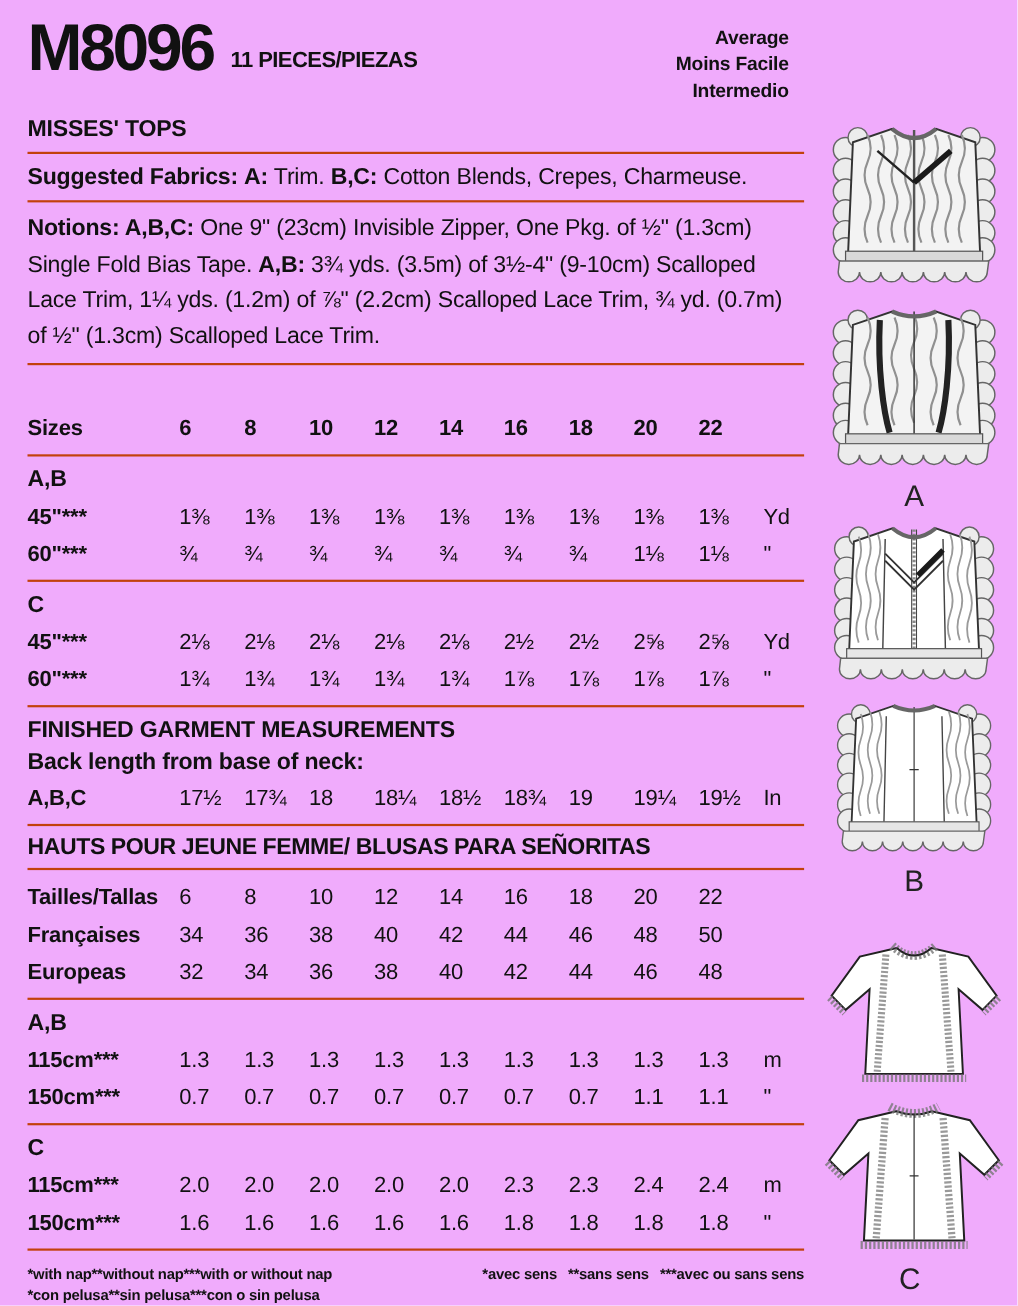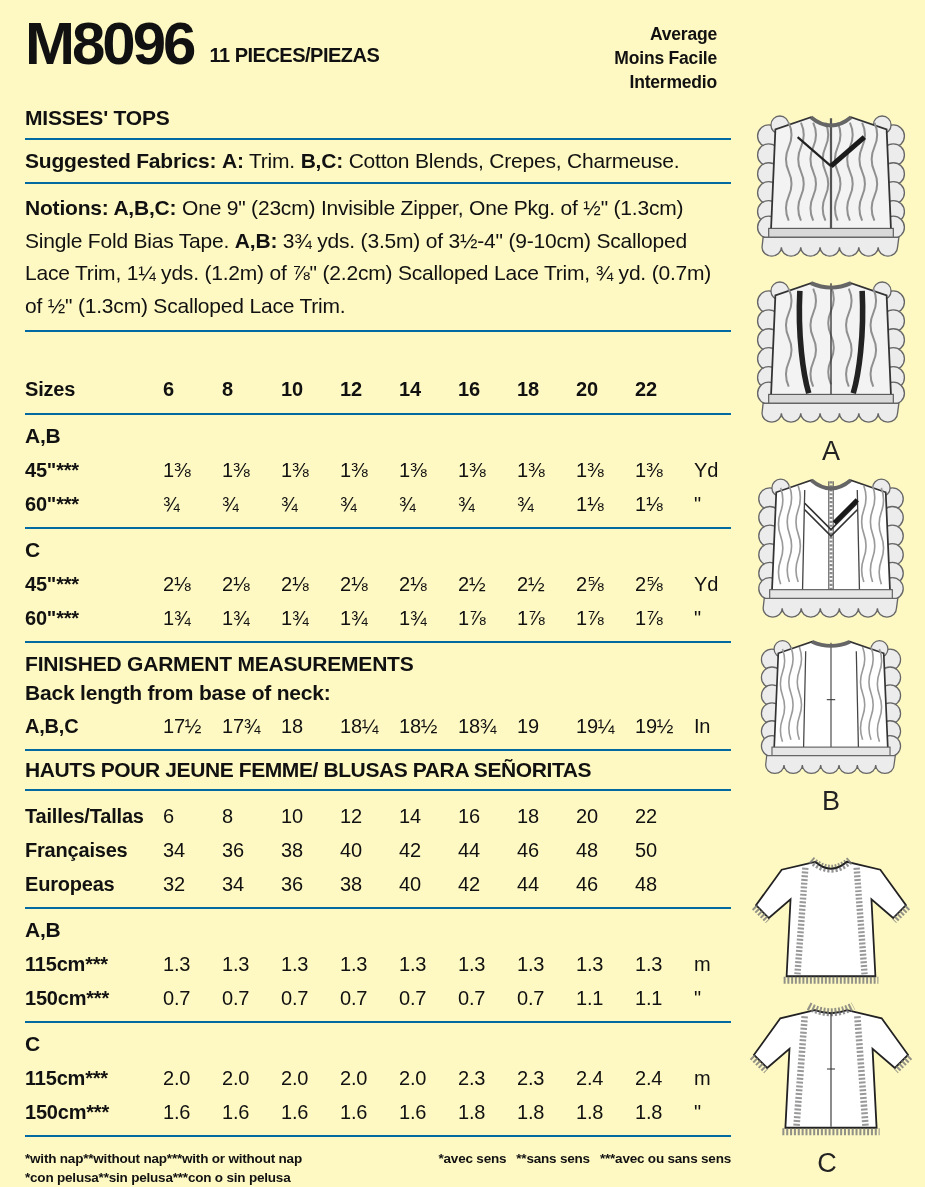--- a/index.html
+++ b/index.html
@@ -1,28 +1,28 @@
 <!DOCTYPE html>
 <html><head>
 <meta charset="utf-8">
 <style>
   html,body{margin:0;padding:0;background:#fff;}
-  .page{position:relative;width:925px;height:1187px;background:#fef9c3;overflow:hidden;
+  .page{position:relative;width:925px;height:1187px;background:#f0abfc;overflow:hidden;
         font-family:"Liberation Sans",sans-serif;color:#111;letter-spacing:-0.2px;}
 
   
   .brand{position:absolute;left:25px;top:14px;display:flex;align-items:flex-end;}
   .pattern-number{font-size:60px;font-weight:800;letter-spacing:-3px;line-height:1;}
   .pieces{font-size:20px;font-weight:700;margin-left:16px;margin-bottom:7px;letter-spacing:-0.5px;}
   .difficulty{position:absolute;right:208px;top:22px;text-align:right;font-size:17.5px;
               font-weight:700;line-height:1.38;}
 
   
   .col{position:absolute;left:25px;top:106px;width:706px;}
-  .rule{border-bottom:2px solid #0369a1;}
+  .rule{border-bottom:2px solid #c2410c;}
   .sec-title{font-size:21px;font-weight:700;padding-bottom:8px;}
   .fabrics{font-size:21px;padding:9px 0;}
   .notions{font-size:21px;line-height:32.5px;padding:8px 0;}
   .b{font-weight:700;}
 
   .trow{display:flex;align-items:baseline;font-size:20px;line-height:34px;}
   .tlabel{flex:0 0 138px;font-weight:700;}
   .cells{display:flex;flex:0 0 auto;}
   .cell{width:59px;flex:0 0 59px;}
   .tunit{width:42px;}

